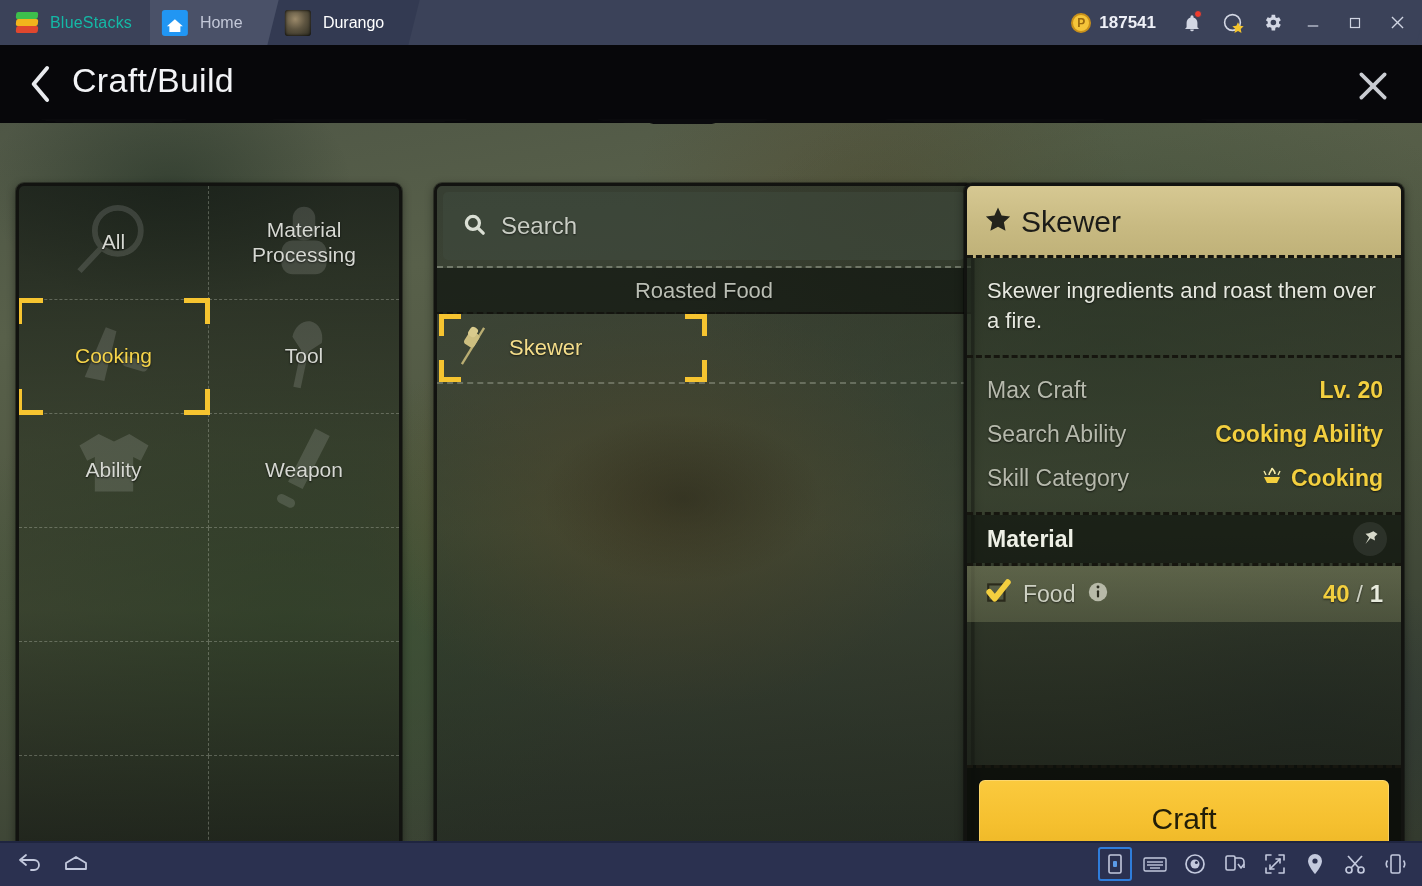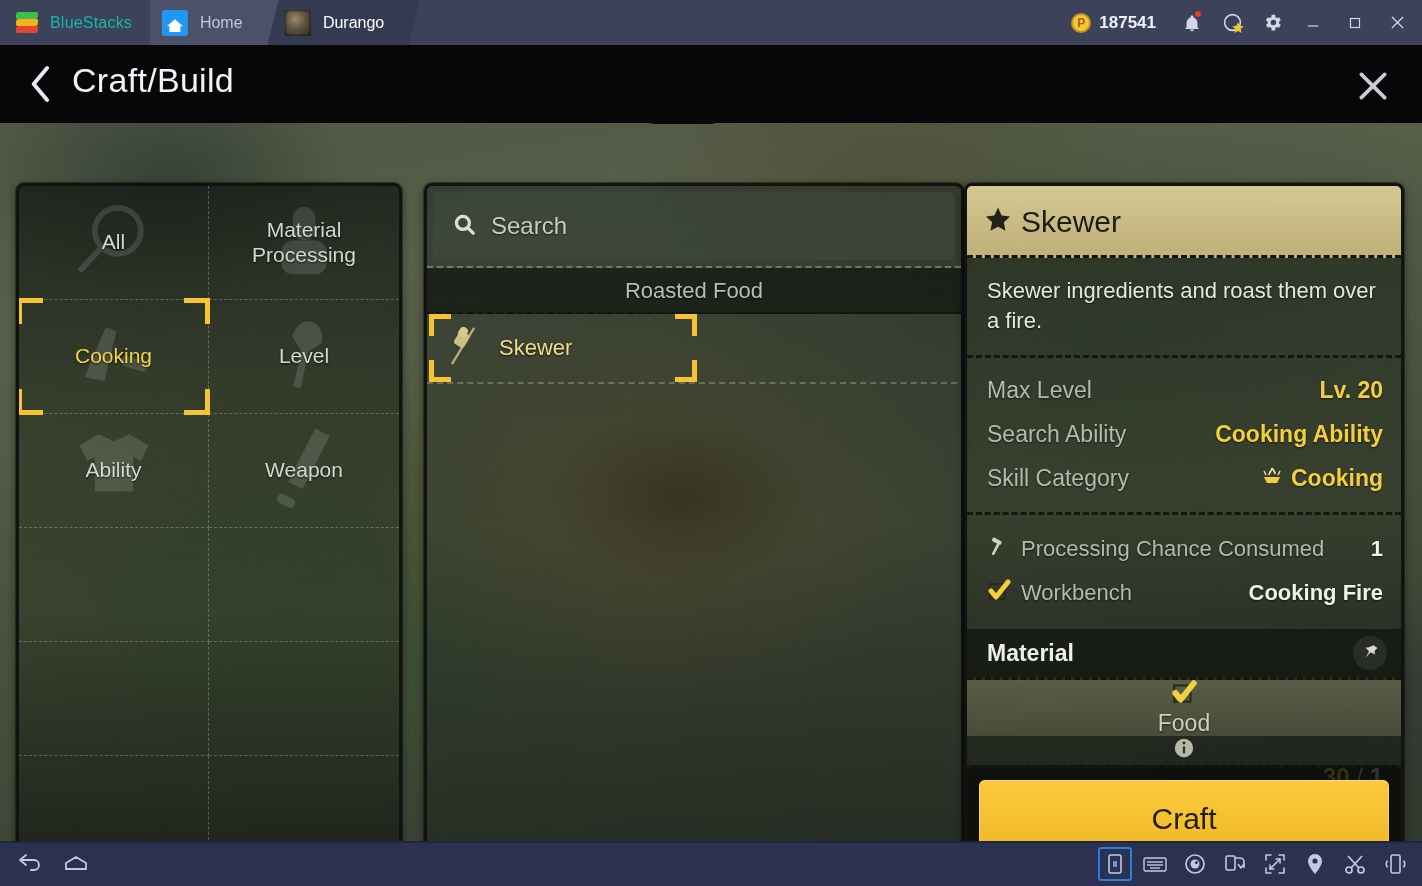--- a/index.html
+++ b/index.html
@@ -202,21 +202,21 @@
     position:absolute; width: 26px; height: 26px; z-index: 3;
     border: 5px solid #f6c430;
   }
   .cat-cell.selected .brk.tl{ left:-2px; top:-2px;   border-right:none; border-bottom:none; }
   .cat-cell.selected .brk.tr{ right:-2px; top:-2px;  border-left:none;  border-bottom:none; }
   .cat-cell.selected .brk.bl{ left:-2px; bottom:-2px;border-right:none; border-top:none; }
   .cat-cell.selected .brk.br{ right:-2px; bottom:-2px;border-left:none; border-top:none; }
 
   
   #list-panel {
-    left: 424px; top: 138px; width: 540px; height: 690px;
+    left: 434px; top: 138px; width: 540px; height: 690px;
     background: linear-gradient(180deg, rgba(30,38,32,.55) 0%, rgba(44,52,40,.48) 50%, rgba(26,32,26,.62) 100%);
   }
   .search-bar {
     position: absolute; left: 6px; top: 6px; right: 6px; height: 68px;
     background: rgba(64,74,62,.55);
     border-radius: 5px;
     display: flex; align-items: center; gap: 14px;
     padding: 0 18px;
     cursor: text;
   }
@@ -306,23 +306,22 @@
   .mat-head .mh-txt { color: #eef0e6; font-size: 23px; font-weight: bold; }
   .pin-btn {
     width: 34px; height: 34px; border-radius: 50%;
     background: rgba(255,255,255,.08);
     display: flex; align-items: center; justify-content: center;
     cursor: pointer;
   }
   .mat-row {
     height: 56px;
     background: linear-gradient(180deg, rgba(128,133,98,.55) 0%, rgba(110,116,84,.48) 100%);
-    display: flex; align-items: center; padding: 0 18px 0 18px; 
+    display: flex; align-items: center; padding: 0 18px 0 18px; gap: 12px;
     cursor: pointer;
-    flex-direction: column;
   }
   .mat-name { color: #cdd0c2; font-size: 23px; text-shadow: 0 1px 2px rgba(0,0,0,.6); }
   .mat-qty { margin-left: auto; font-size: 24px; font-weight: bold;
              text-shadow: 0 1px 2px rgba(0,0,0,.6); }
   .mat-qty .have { color: #f3cf3f; }
   .mat-qty .sep  { color: #cfd2c4; font-weight: normal; }
   .mat-qty .need { color: #e8ebdd; }
 
   .craft-wrap {
     position: absolute; left: 0; right: 0; bottom: 0; height: 105px;
@@ -486,21 +485,21 @@
         <span class="cat-label">Cooking</span>
       </div>
 
       <div class="cat-cell">
         <span class="cat-bgico">
           <svg width="90" height="90" viewBox="0 0 24 24" fill="currentColor" style="transform:rotate(12deg)">
             <path d="M12 3c2 0 4 2 4 5l-4 4-4-4c0-3 2-5 4-5z"></path>
               <rect x="11" y="11" width="2" height="10"></rect>
           </svg>
         </span>
-        <span class="cat-label">Level</span>
+        <span class="cat-label">Tool</span>
       </div>
 
       <div class="cat-cell">
         <span class="cat-bgico">
           <svg width="92" height="92" viewBox="0 0 24 24" fill="currentColor">
             <path d="M8 3L3 6l2 4 2-1v9h10v-9l2 1 2-4-5-3-4 2z"></path>
           </svg>
         </span>
         <span class="cat-label">Ability</span>
       </div>
@@ -570,21 +569,21 @@
         </svg>
       </span>
       <span class="t-txt">Skewer</span>
     </div>
 
     <div class="d-desc">Skewer ingredients and roast them over a fire.</div>
     <div class="sec-dash"></div>
 
     <div class="d-stats">
       <div class="st-row">
-        <span class="st-key">Max Level</span>
+        <span class="st-key">Max Craft</span>
         <span class="st-val">Lv. 20</span>
       </div>
       <div class="st-row">
         <span class="st-key">Search Ability</span>
         <span class="st-val">Cooking Ability</span>
       </div>
       <div class="st-row">
         <span class="st-key">Skill Category</span>
         <span class="st-val">
           <span>
@@ -595,42 +594,20 @@
               <line x1="18" y1="12" x2="20" y2="8" stroke="#f3e9a8" stroke-width="1.4"></line>
             </svg>
           </span>
           <span>Cooking</span>
         </span>
       </div>
     </div>
 
     <div class="sec-dash"></div>
 
-    <div class="d-reqs">
-      <div class="rq-row">
-        <span>
-          <svg width="24" height="24" viewBox="0 0 24 24" fill="#cfd2c2" style="transform:rotate(8deg)">
-            <rect x="5" y="3" width="10" height="4" rx="1.6" transform="rotate(20 5 3)"></rect>
-            <rect x="10" y="8" width="2.6" height="13" rx="1.2" transform="rotate(20 10 8)"></rect>
-          </svg>
-        </span>
-        <span class="rq-name">Processing Chance Consumed</span>
-        <span class="rq-val">1</span>
-      </div>
-      <div class="rq-row">
-        <span>
-          <svg width="24" height="24" viewBox="0 0 24 24">
-            <rect x="3" y="5" width="15" height="15" fill="none" stroke="#2a2a1c" stroke-width="2"></rect>
-            <path d="M4 12l5 6L21 3" fill="none" stroke="#f3cf3f" stroke-width="5" stroke-linecap="round" stroke-linejoin="round"></path>
-          </svg>
-        </span>
-        <span class="rq-name">Workbench</span>
-        <span class="rq-val">Cooking Fire</span>
-      </div>
-    </div>
 
     <div class="mat-head">
       <span class="mh-txt">Material</span>
       <span class="pin-btn">
         <svg width="20" height="20" viewBox="0 0 24 24" fill="#d8dacb" style="transform:rotate(35deg)">
           <path d="M10 2h6l-1 5 3 3-6 1-1 9-1-9-6-1 3-3z"></path>
         </svg>
       </span>
     </div>
     <div class="sec-dash"></div>
@@ -644,21 +621,21 @@
       </span>
       <span class="mat-name">Food</span>
       <span>
         <svg width="22" height="22" viewBox="0 0 24 24">
           <circle cx="12" cy="12" r="10" fill="#b7b9a8"></circle>
           <rect x="10.8" y="10" width="2.4" height="8" rx="1.2" fill="#2c2c20"></rect>
           <circle cx="12" cy="6.6" r="1.6" fill="#2c2c20"></circle>
         </svg>
       </span>
       <span class="mat-qty">
-        <span class="have">30</span>
+        <span class="have">40</span>
         <span class="sep">/</span>
         <span class="need">1</span>
       </span>
     </div>
 
     <div class="craft-wrap">
       <div class="craft-btn">Craft</div>
     </div>
   </div>
 </div>

